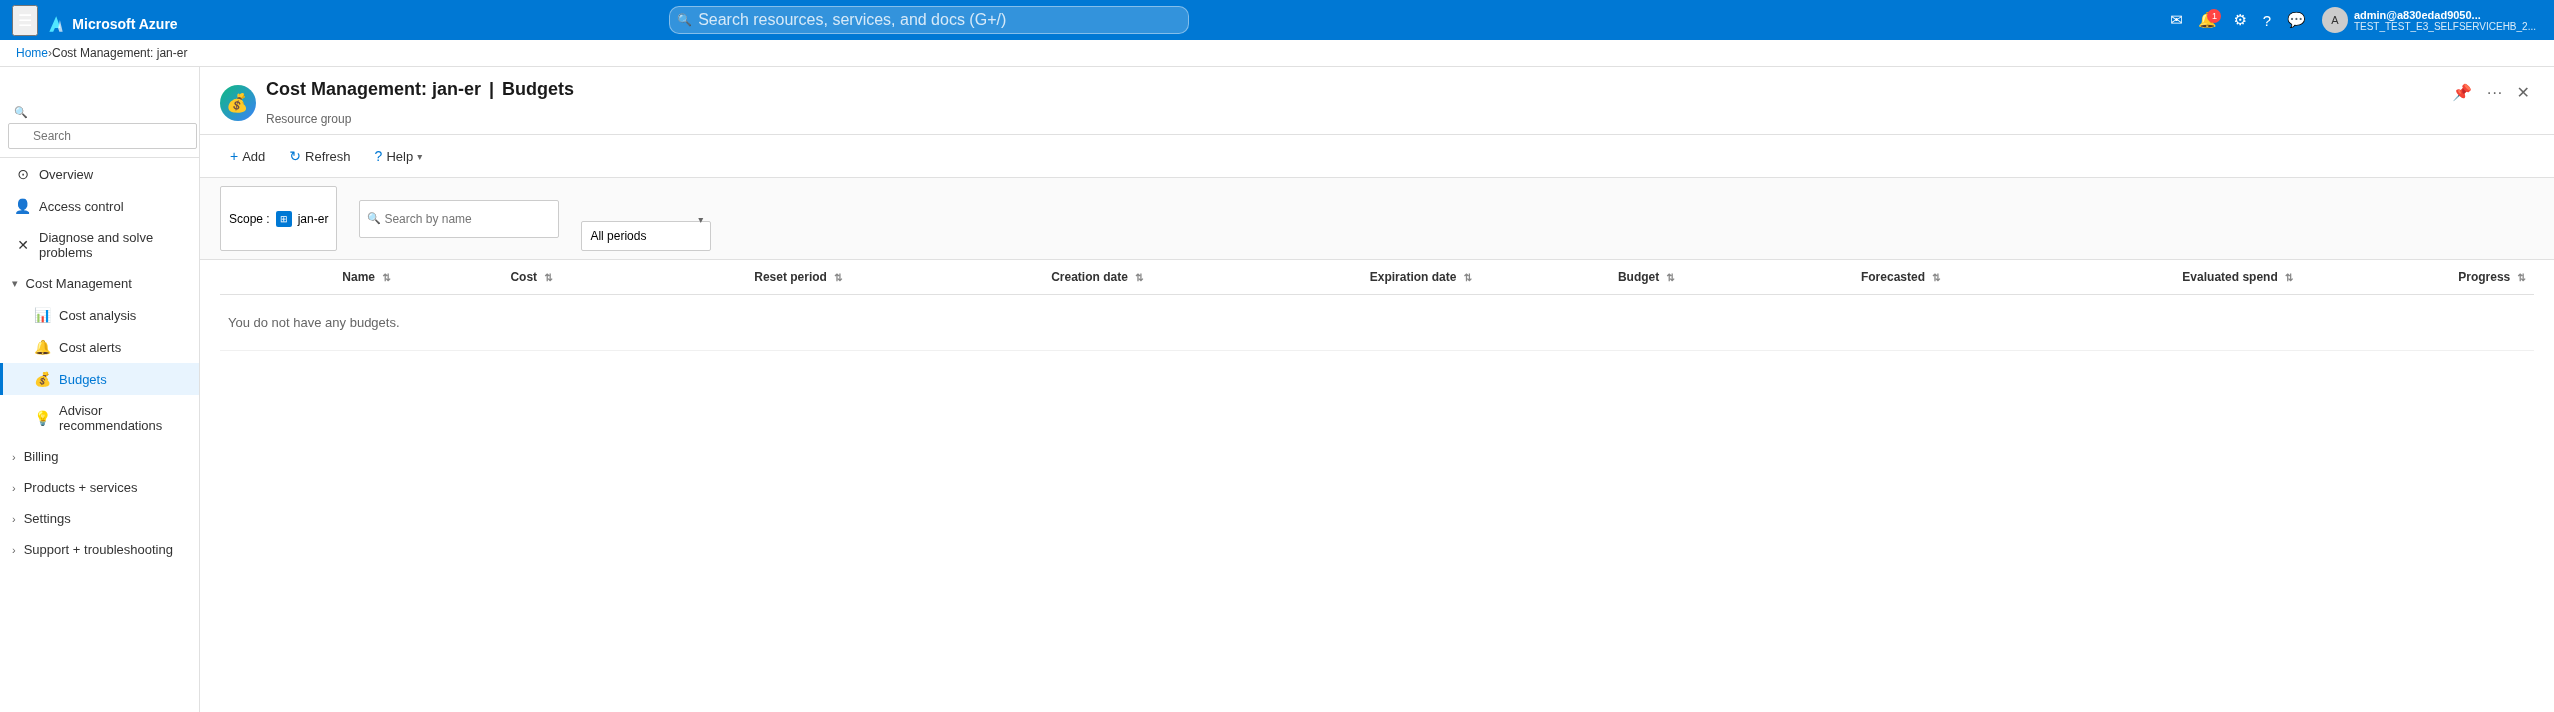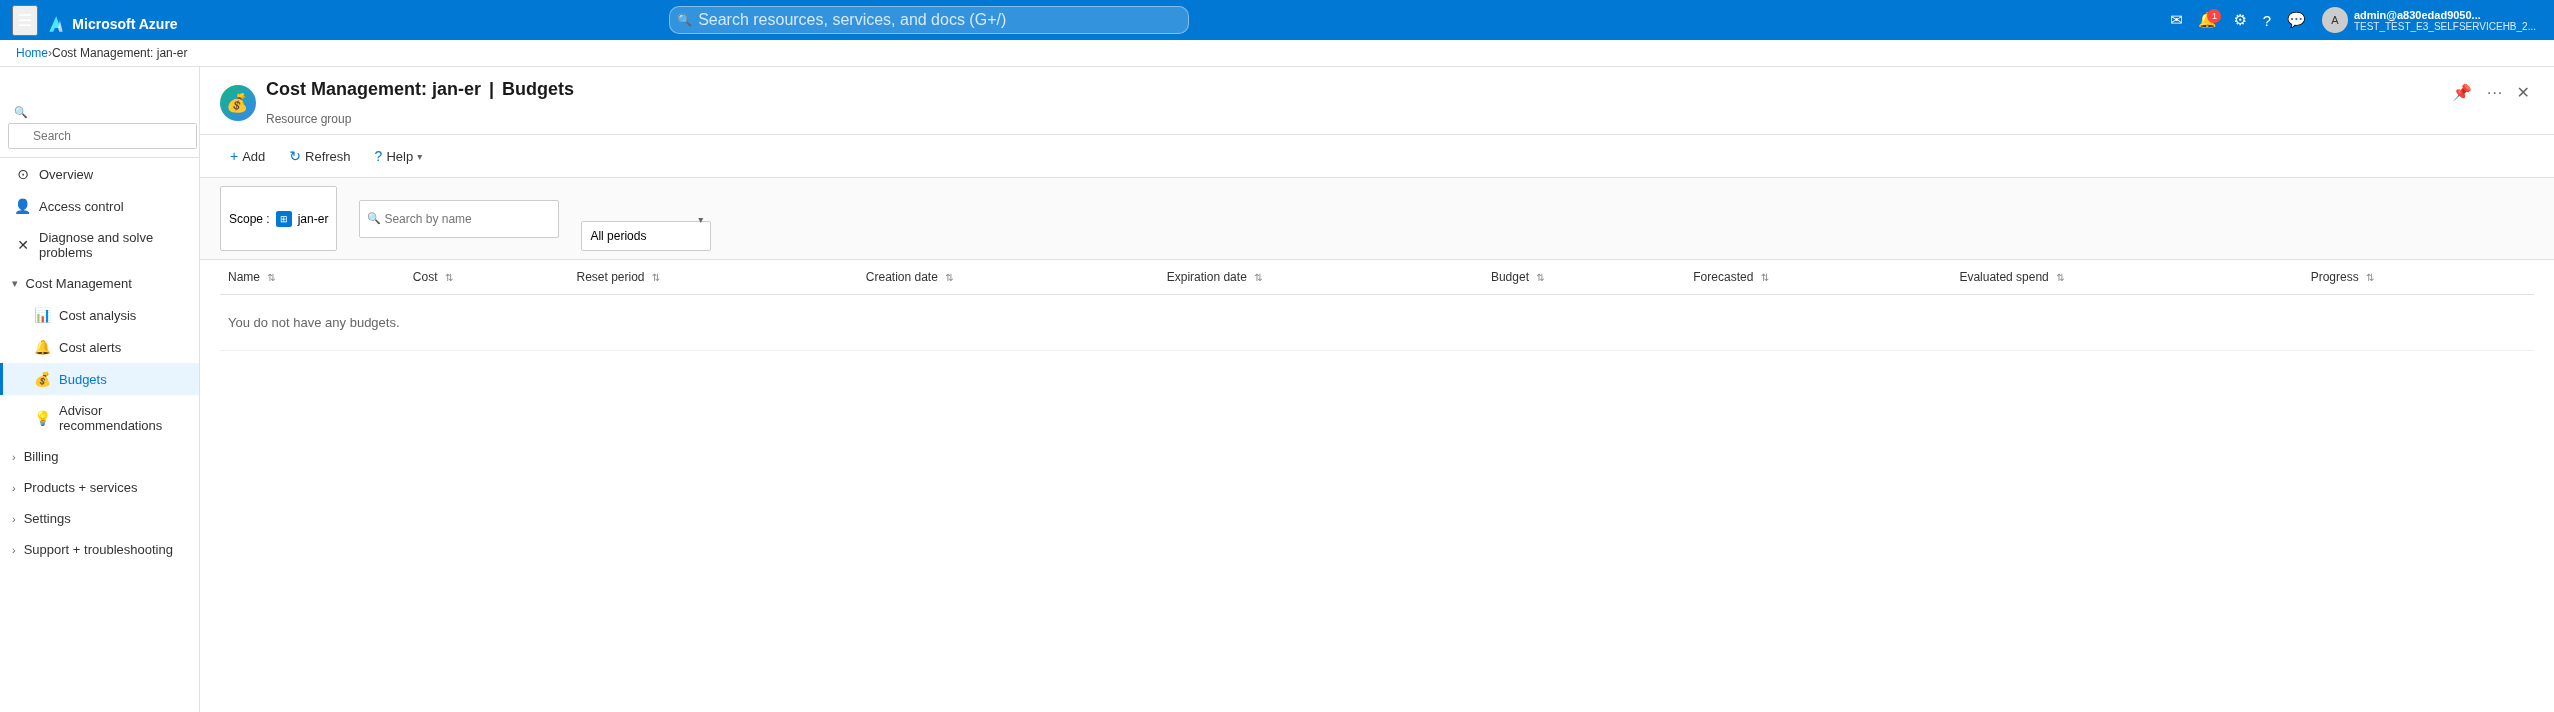--- a/index.html
+++ b/index.html
@@ -392,22 +392,22 @@
     table {
       width: 100%;
       border-collapse: collapse;
       font-size: 13px;
     }
     thead tr {
       border-bottom: 1px solid #e0e0e0;
     }
     th {
       padding: 10px 8px;
-      text-align: left;
-      font-weight: 400;
+      text-align: right;
+      font-weight: 700;
       color: #333;
       font-size: 12px;
       white-space: nowrap;
       cursor: pointer;
       user-select: none;
     }
     .sort-icon { color: #888; font-size: 10px; margin-left: 4px; }
     td {
       padding: 10px 8px;
       border-bottom: 1px solid #f0f0f0;

